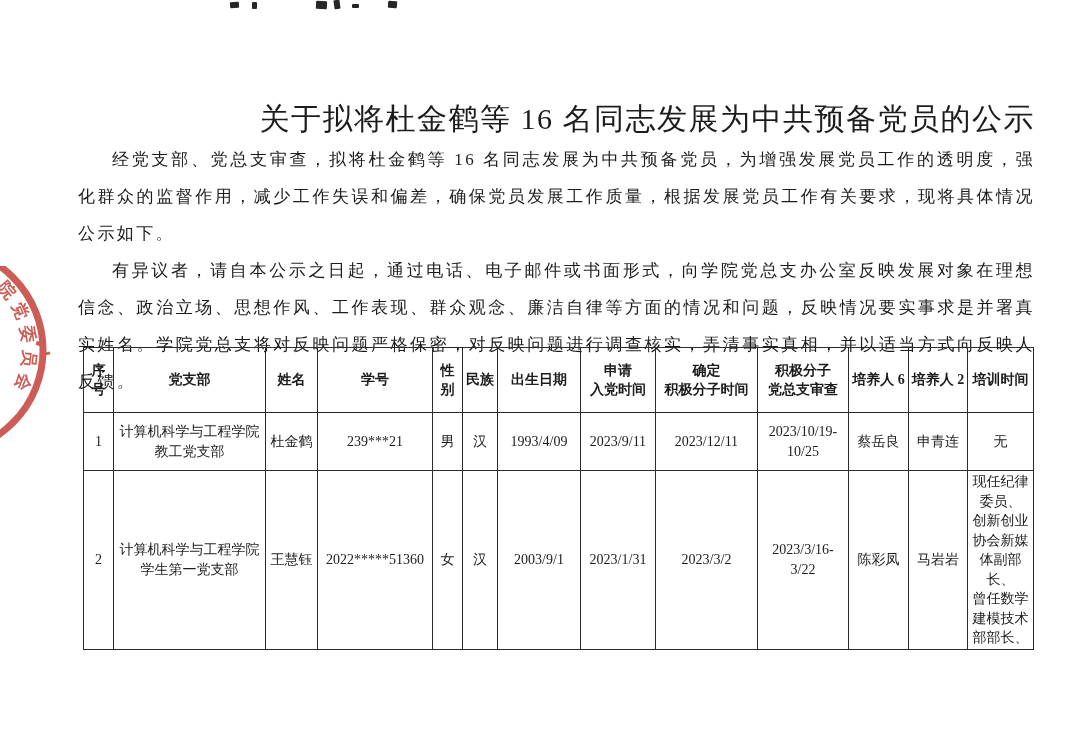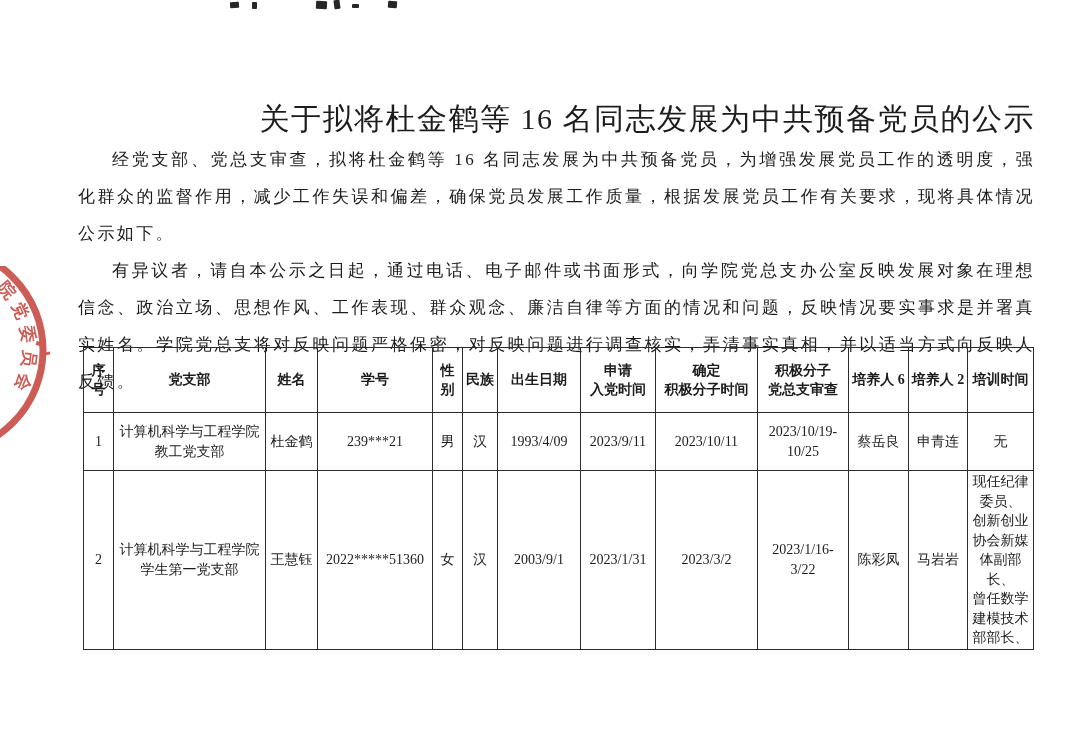--- a/index.html
+++ b/index.html
@@ -109,39 +109,39 @@
     <tr class="row-1">
       <td>1</td>
       <td>计算机科学与工程学院
 教工党支部</td>
       <td>杜金鹤</td>
       <td>239***21</td>
       <td>男</td>
       <td>汉</td>
       <td>1993/4/09</td>
       <td>2023/9/11</td>
-      <td>2023/10/11</td>
+      <td>2023/12/11</td>
       <td>2023/10/19-
 10/25</td>
       <td>蔡岳良</td>
       <td>申青连</td>
       <td>无</td>
     </tr>
     <tr class="row-2">
       <td>2</td>
       <td>计算机科学与工程学院
 学生第一党支部</td>
       <td>王慧钰</td>
       <td>2022*****51360</td>
       <td>女</td>
       <td>汉</td>
       <td>2003/9/1</td>
       <td>2023/1/31</td>
       <td>2023/3/2</td>
-      <td>2023/1/16-
+      <td>2023/3/16-
 3/22</td>
       <td>陈彩凤</td>
       <td>马岩岩</td>
       <td>现任纪律
 委员、
 创新创业
 协会新媒
 体副部长、
 曾任数学
 建模技术

